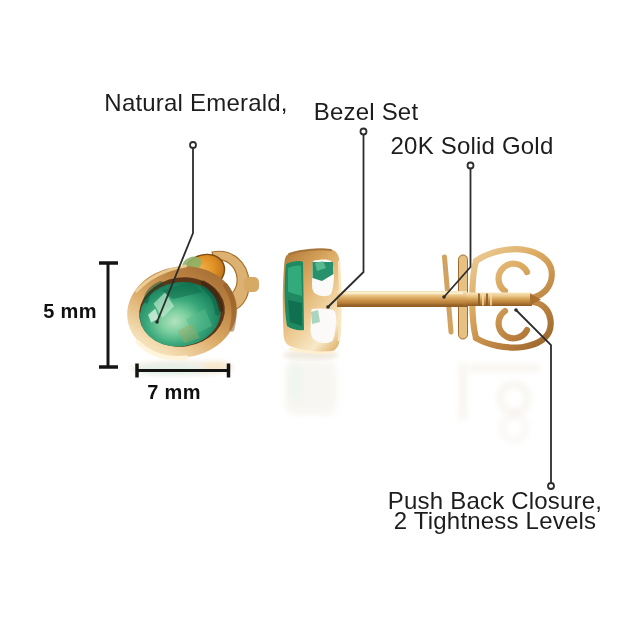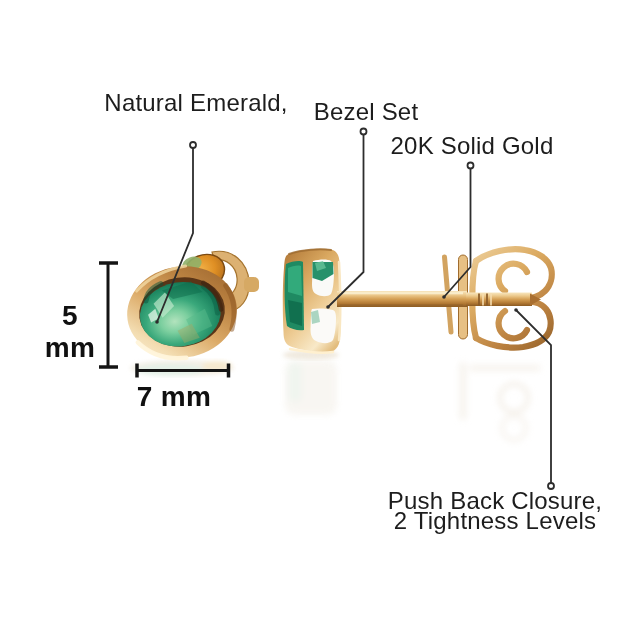--- a/index.html
+++ b/index.html
@@ -7,21 +7,21 @@
     position:relative;width:640px;height:640px;background:#ffffff;
     overflow:hidden;font-family:"Liberation Sans",sans-serif;
   }
   .art{position:absolute;left:0;top:0;}
   .label{
     position:absolute;color:#1d1d1d;text-align:center;
     font-size:24px;line-height:20px;letter-spacing:.2px;
   }
   .label .ln{display:block;}
   .dim{
-    position:absolute;color:#101010;font-weight:700;font-size:28px;
+    position:absolute;color:#101010;font-weight:700;font-size:20px;
     text-align:center;letter-spacing:.3px;
   }
 </style>
 </head>
 <body>
 
 <div class="canvas">
 
   <svg class="art" width="640" height="640" viewBox="0 0 640 640">
     <defs>

